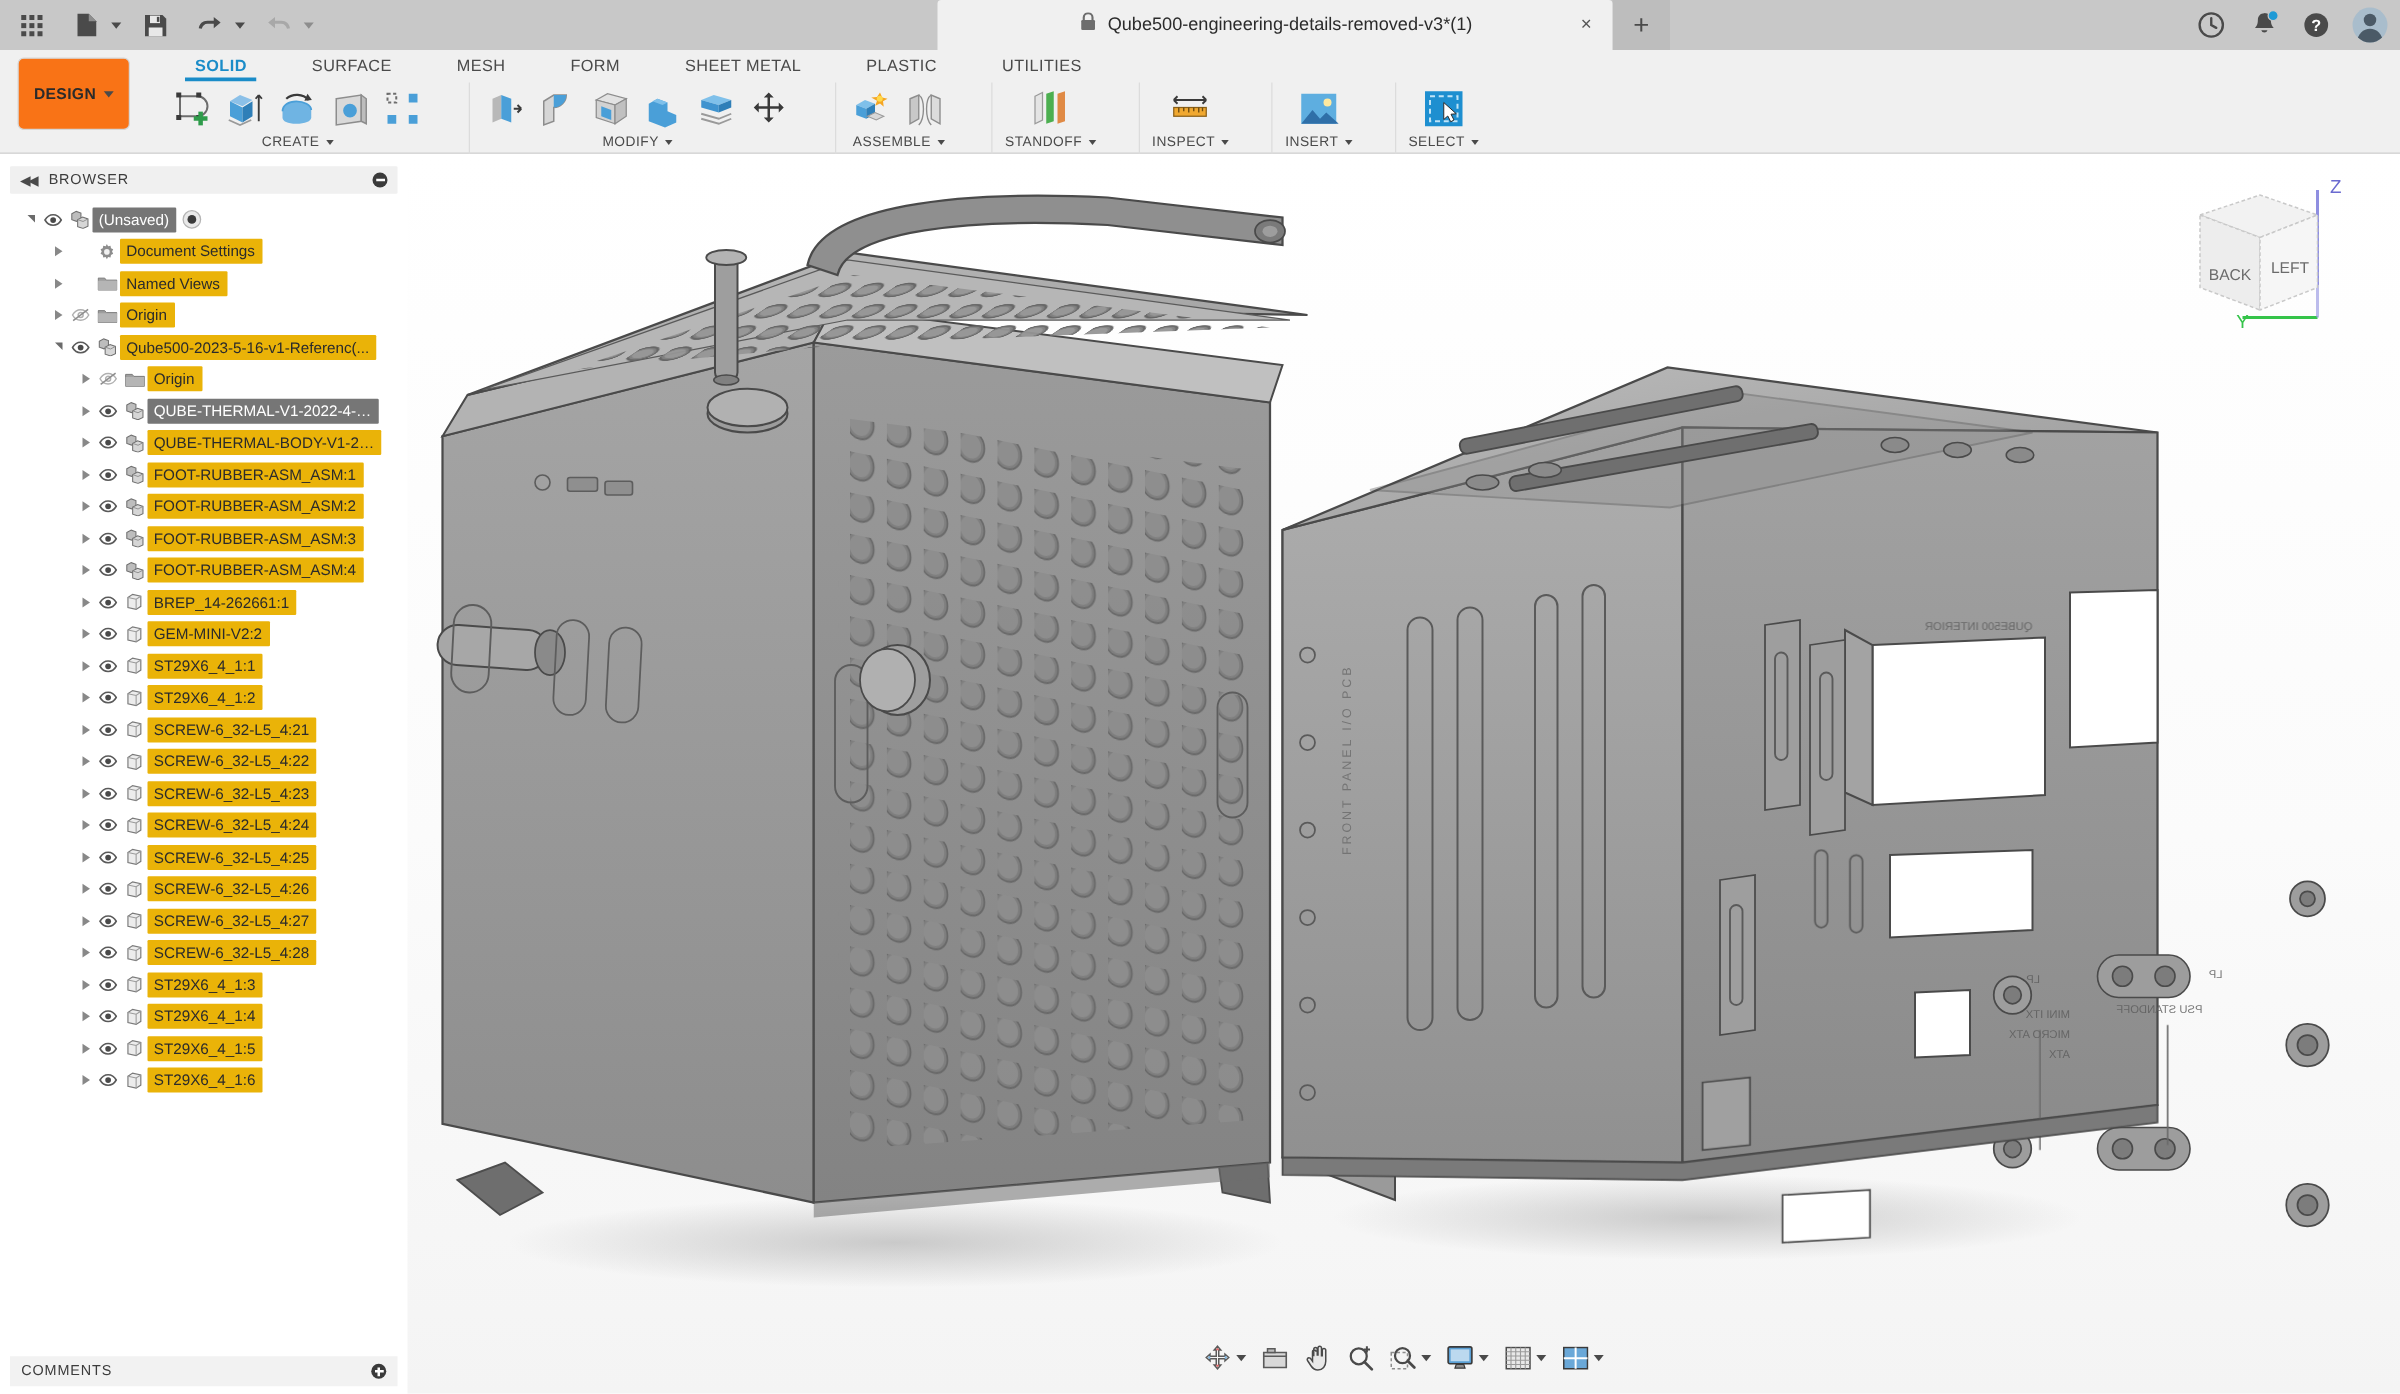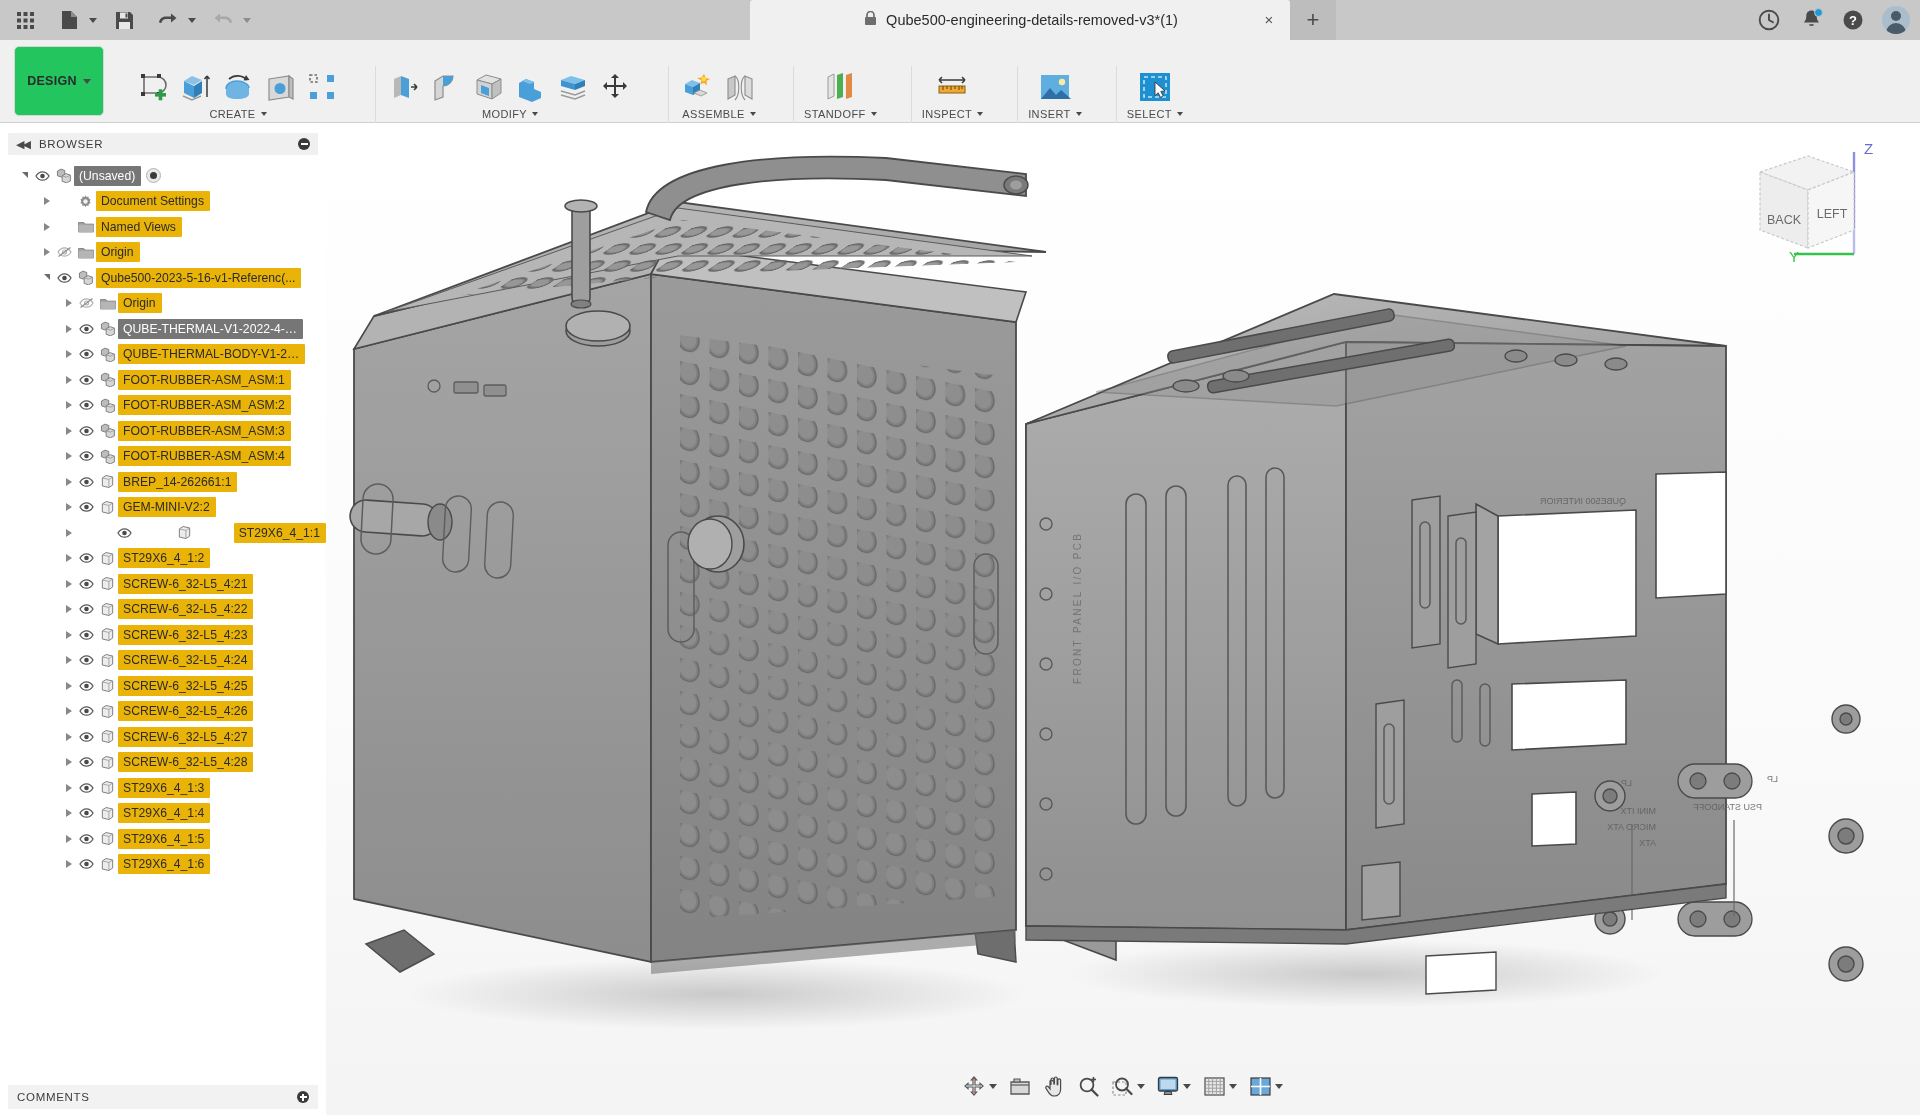--- a/index.html
+++ b/index.html
@@ -63,21 +63,21 @@
   .rb-tabs { position: absolute; left: 130px; top: 0; height: 25px; display: flex; align-items: center; gap: 0; }
   .rb-tab {
     font-size: 13px; color: #4a4a4a; letter-spacing: .35px; padding: 0 26px; height: 25px;
     display: flex; align-items: center; position: relative; white-space: nowrap;
   }
   .rb-tab.active { color: #1a8cc8; font-weight: 600; }
   .rb-tab.active::after {
     content: ""; position: absolute; left: 18px; right: 18px; bottom: 0; height: 3px; background: #1a8cc8;
   }
   .design-btn {
-    position: absolute; left: 14px; top: 6px; width: 90px; height: 70px; background: #22c55e;
+    position: absolute; left: 14px; top: 6px; width: 90px; height: 58px; background: #f97316;
     border: 1px solid #d6d6d6; border-radius: 5px; display: flex; align-items: center;
     justify-content: center; gap: 5px; font-size: 12.5px; color: #2b2b2b; font-weight: 600; letter-spacing:.3px;
   }
   .panels { position: absolute; left: 125px; top: 26px; height: 57px; display: flex; align-items: flex-start; gap: 24px; }
   .panel { position: relative; display: flex; flex-direction: column; align-items: center; padding: 0 10px; height: 57px;}
   .panel + .panel { border-left: 1px solid #dcdcdc; }
   .panel-icons { display: flex; align-items: flex-end; gap: 4px; height: 40px; padding-top: 2px; }
   .pi { width: 38px; height: 38px; display: flex; align-items: center; justify-content: center; }
   .panel-label {
     font-size: 11px; color: #4a4a4a; letter-spacing: .4px; display: flex; align-items: center; gap: 4px;
@@ -243,20 +243,29 @@
       <div class="avatar"></div>
     </div>
   </div>
 
   <div class="ribbon">
     <div class="design-btn">
       <span>DESIGN</span>
       <span class="caret"></span>
     </div>
 
+    <div class="rb-tabs">
+      <div class="rb-tab active">SOLID</div>
+      <div class="rb-tab">SURFACE</div>
+      <div class="rb-tab">MESH</div>
+      <div class="rb-tab">FORM</div>
+      <div class="rb-tab">SHEET METAL</div>
+      <div class="rb-tab">PLASTIC</div>
+      <div class="rb-tab">UTILITIES</div>
+    </div>
 
     <div class="panels">
 
       <div class="panel">
         <div class="panel-icons">
           <div class="pi">
             <svg width="32" height="32" viewBox="0 0 32 32">
               <path d="M6 6h14a8 8 0 010 16H6z" fill="none" stroke="#6d6d6d" stroke-width="1.6"></path>
               <g fill="#3a3a3a">
                   <rect x="3" y="3" width="4" height="4"></rect>
@@ -713,21 +722,21 @@
           </span>
           <span class="ticon">
             <svg width="15" height="15" viewBox="0 0 16 16">
               <path d="M2.5 4.2l4-2.6 7 1.6v8.6l-4 2.6-7-1.6z" fill="#ececec" stroke="#7a7a7a" stroke-width="1"></path>
               <path d="M2.5 4.2l7 1.6 4-2.6" fill="none" stroke="#9a9a9a" stroke-width=".9"></path>
               <path d="M9.5 5.8v8.6" fill="none" stroke="#9a9a9a" stroke-width=".9"></path>
             </svg>
           </span>
           <span class="tlabel">GEM-MINI-V2:2</span>
         </div>
-        <div class="trow" style="padding-left: 62px; justify-content: space-between;">
+        <div class="trow" style="padding-left: 62px;">
           <span class="twist">
             <i class="tri-right"></i>
           </span>
           <span class="eye">
             <svg width="15" height="12" viewBox="0 0 15 12">
               <path d="M1 6s2.4-4.2 6.5-4.2S14 6 14 6s-2.4 4.2-6.5 4.2S1 6 1 6z" fill="none" stroke="#5a5a5a" stroke-width="1.3"></path>
               <circle cx="7.5" cy="6" r="2.3" fill="#4a4a4a"></circle>
             </svg>
           </span>
           <span class="ticon">

